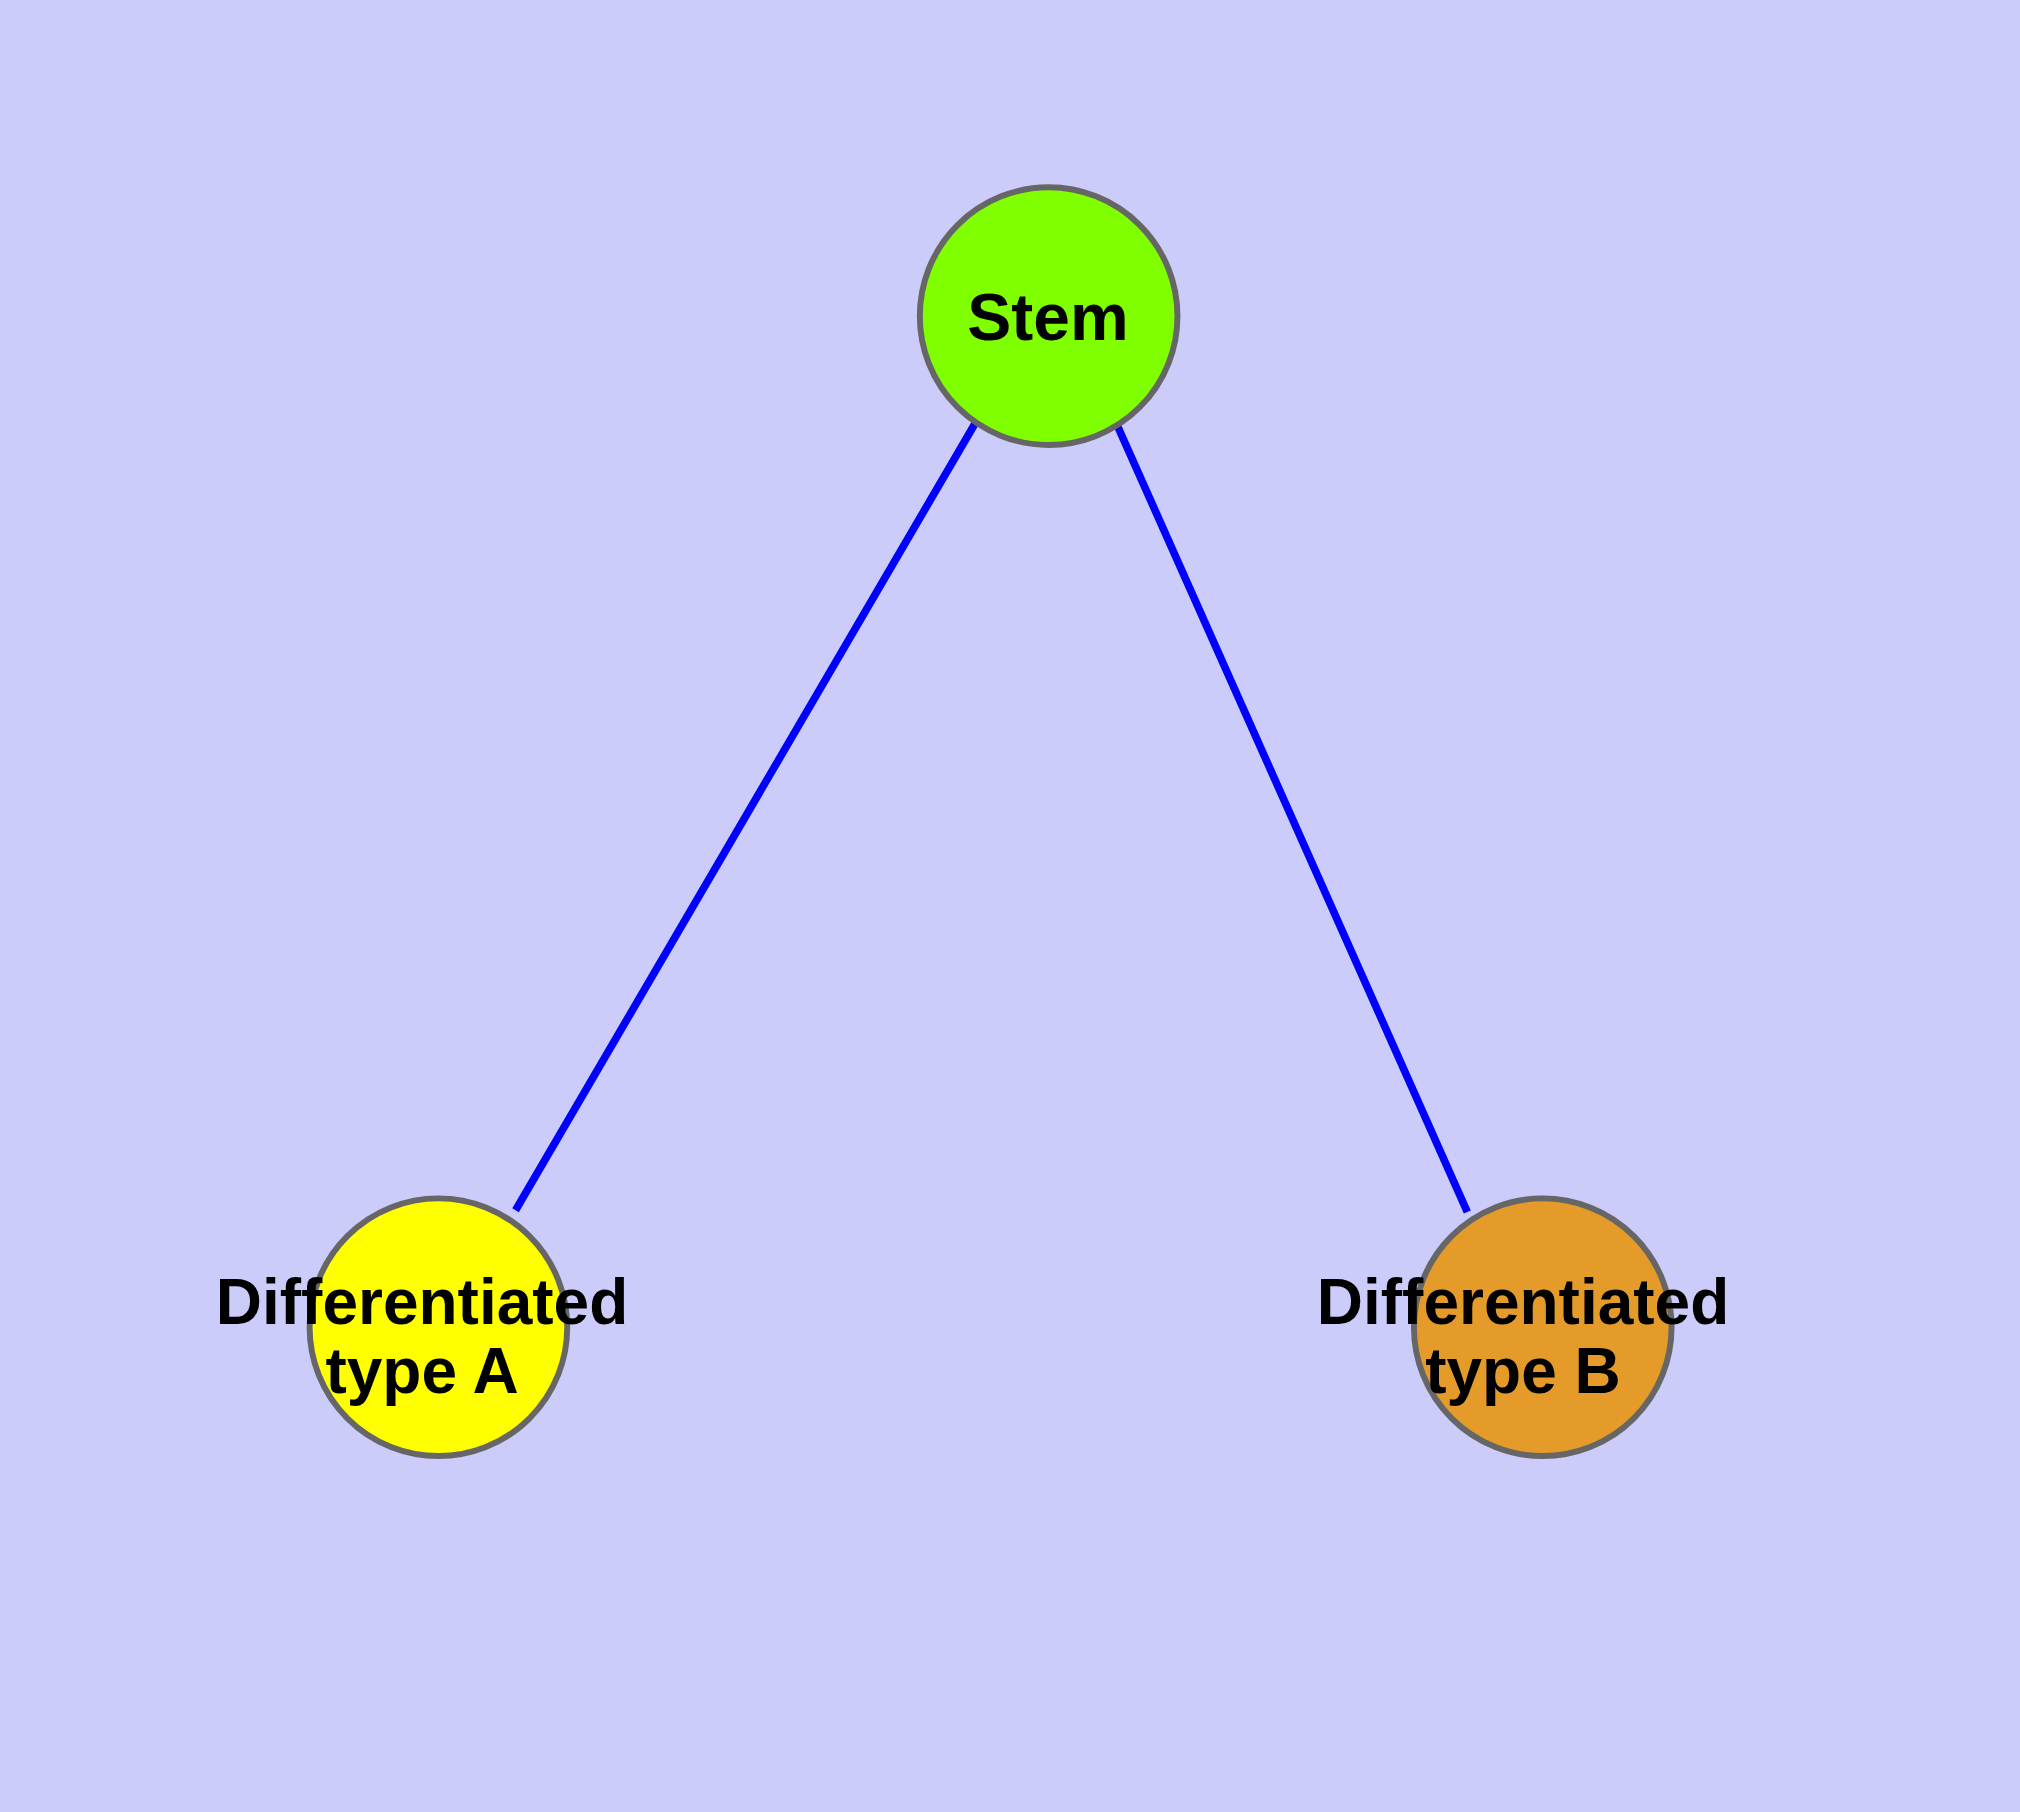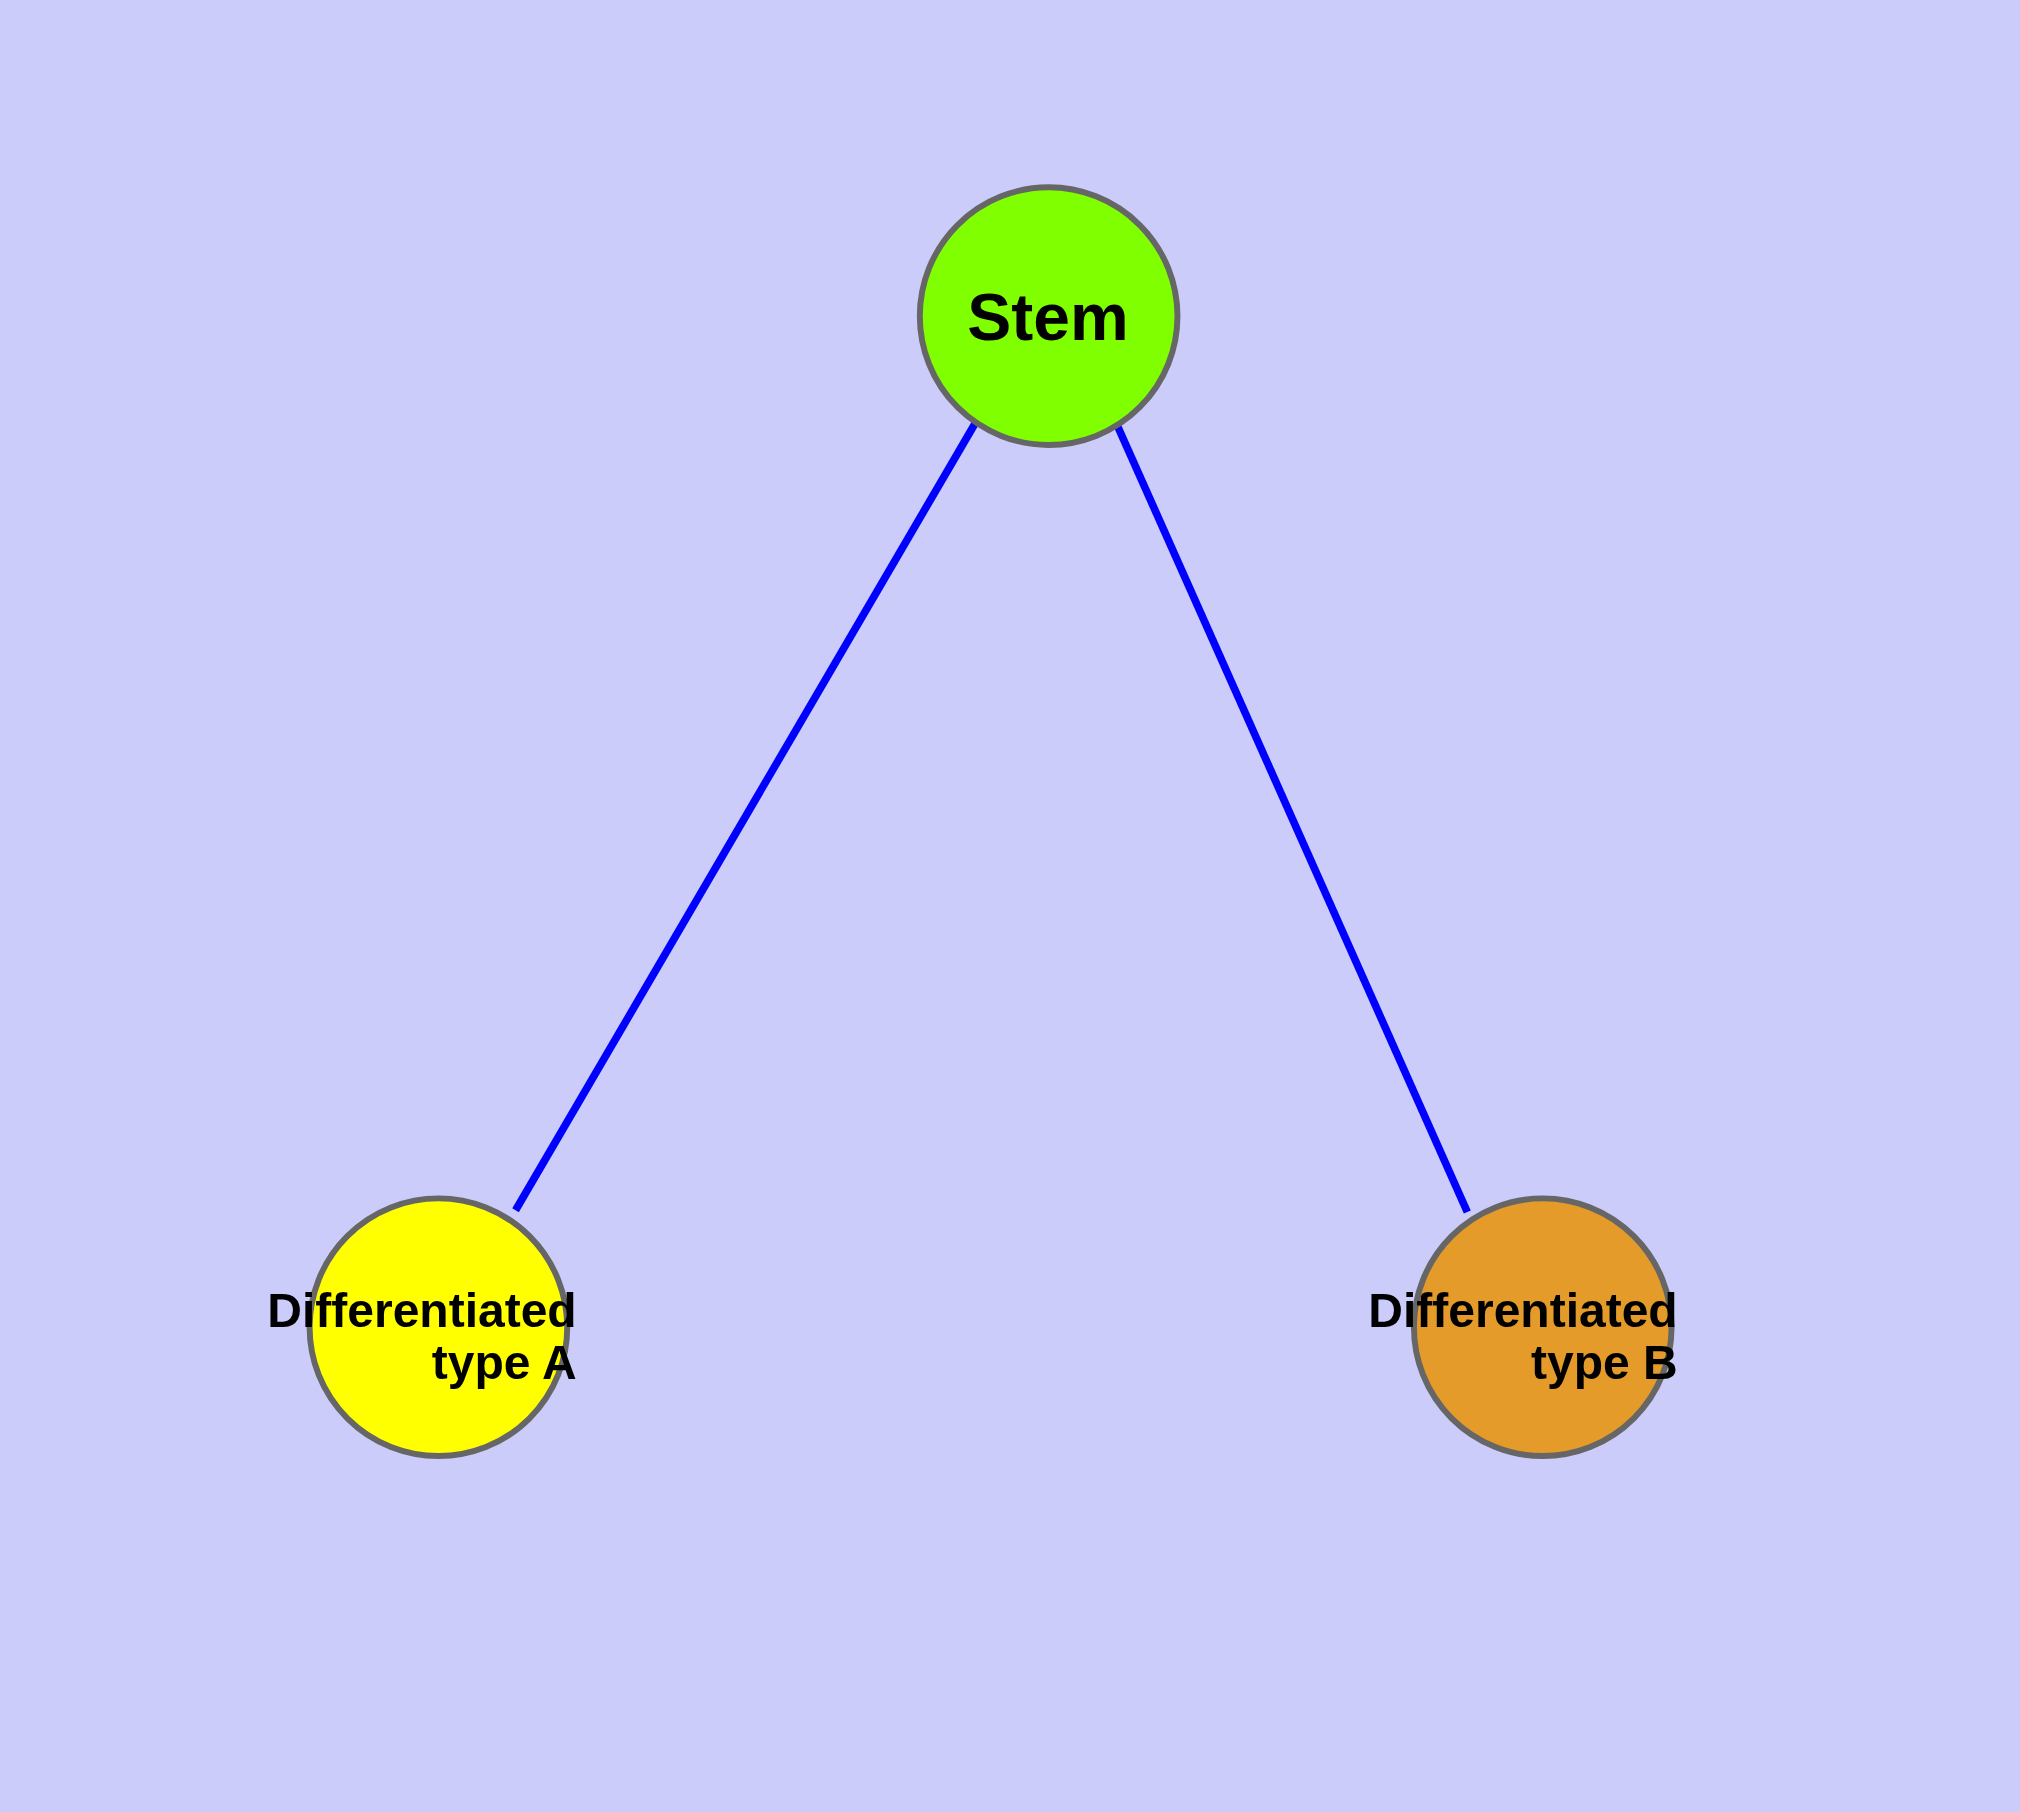--- a/index.html
+++ b/index.html
@@ -23,33 +23,33 @@
   }
   #graph-svg {
     position: absolute;
     left: 0;
     top: 0;
     width: 2021px;
     height: 1812px;
   }
   .node-label {
     position: absolute;
-    text-align: right;
+    text-align: center;
     color: #000000;
     font-weight: bold;
     line-height: 1.08;
     white-space: pre;
     pointer-events: none;
     transform: translate(-50%, -50%);
   }
   .node-label.stem {
     font-size: 66px;
   }
   .node-label.leaf {
-    font-size: 48px;
+    font-size: 64px;
   }
 </style>
 </head>
 <body>
 
 <div id="canvas" style="width: 2021px; height: 1812px;">
 
   <div id="bg-rect" style="background: rgb(204, 204, 251);"></div>
 
   <svg id="graph-svg" viewBox="0 0 2384 2138">

